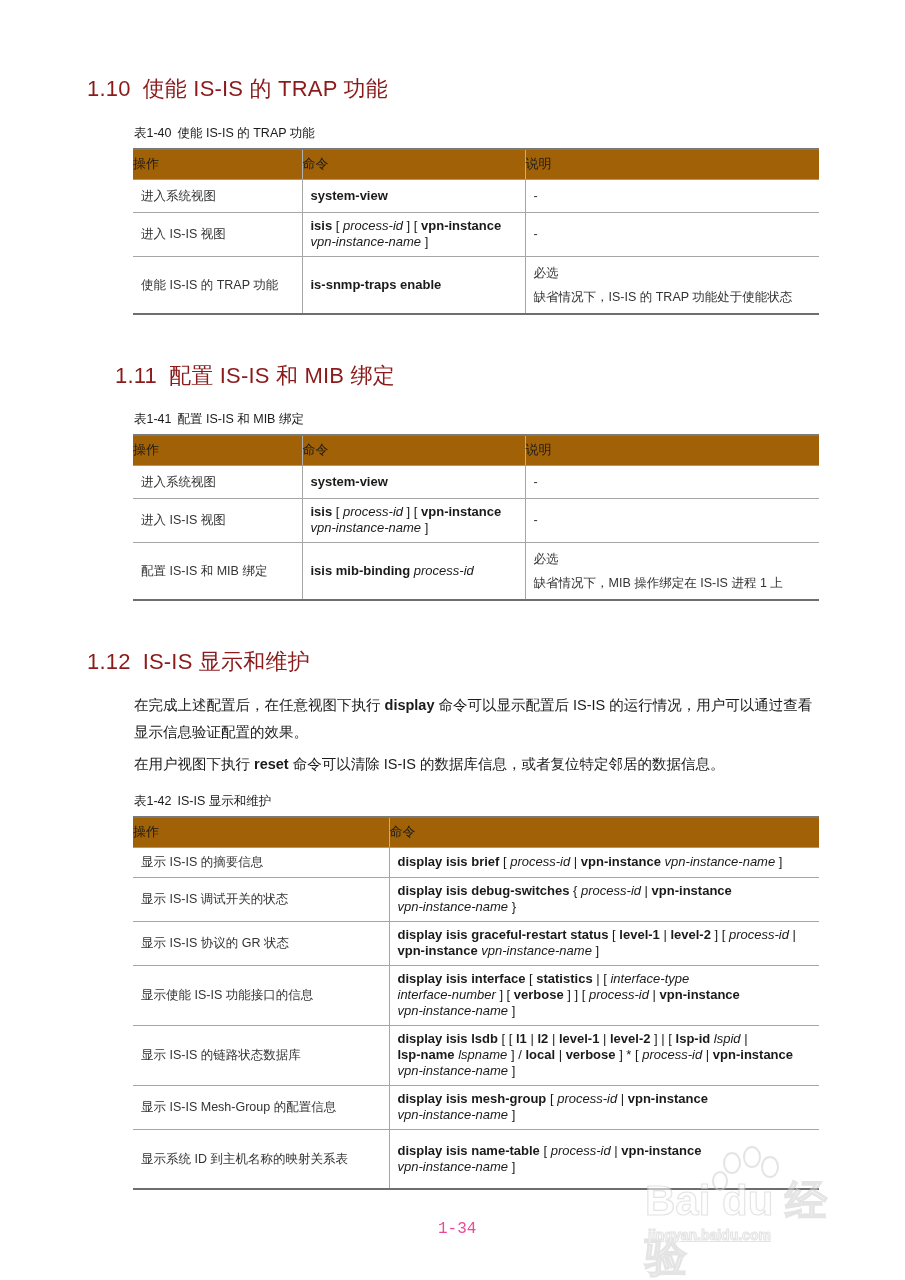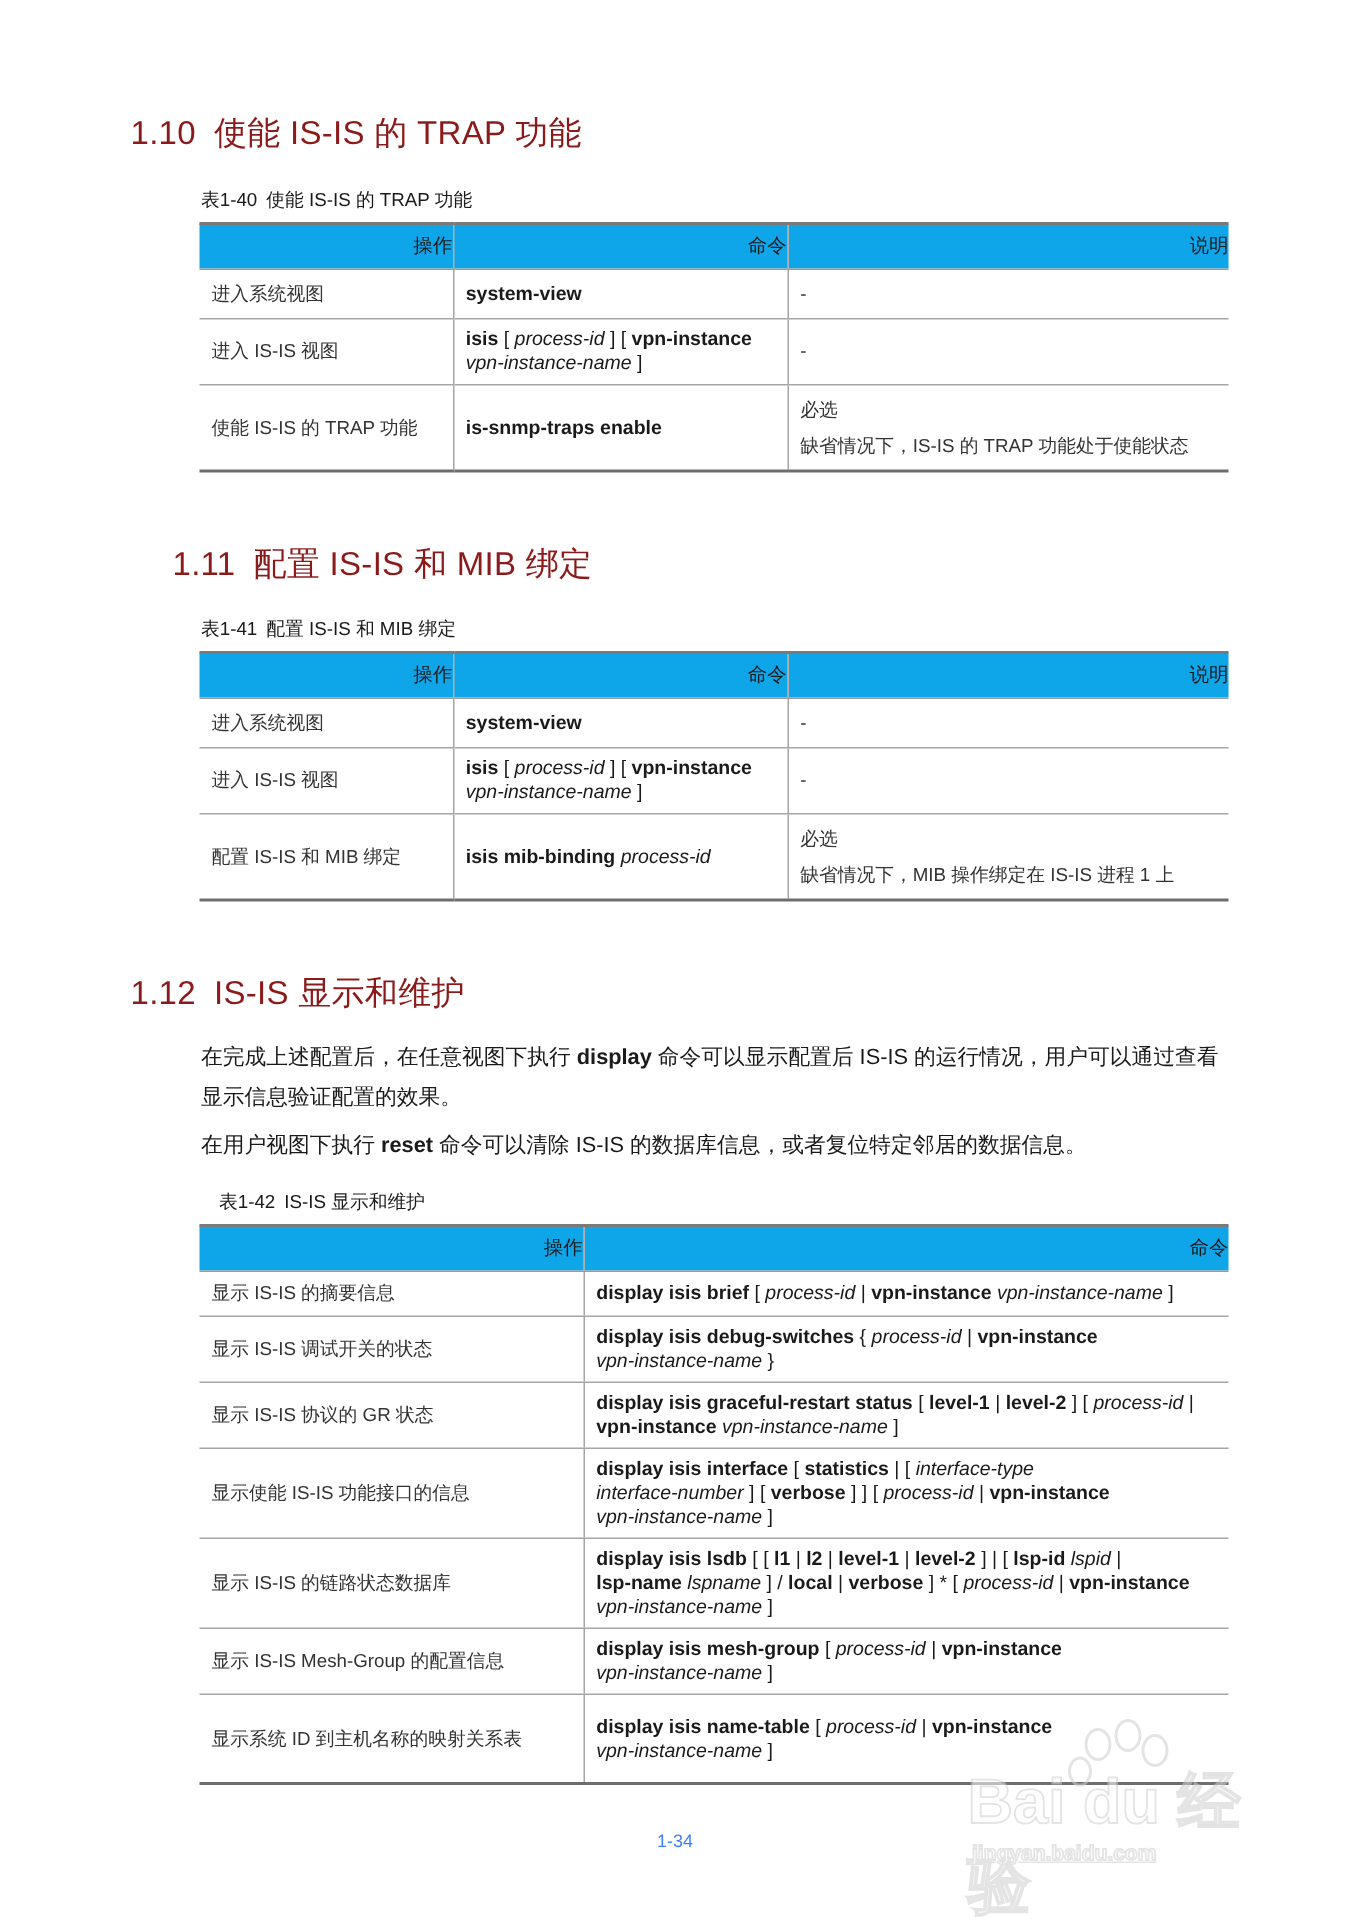--- a/index.html
+++ b/index.html
@@ -6,33 +6,33 @@
   html, body { width: 905px; height: 1280px; background: #ffffff; }
   body { position: relative; font-family: "Liberation Sans", "DejaVu Sans", sans-serif; color: #1a1a1a; overflow: hidden; }
 
   .h1 { position: absolute; left: 87px; font-size: 22px; color: #8b1a1a; font-weight: normal; letter-spacing: 0.2px; }
   .h1 .num { margin-right: 12px; }
 
   .caption { position: absolute; left: 134px; font-size: 12.5px; color: #1a1a1a; }
   .caption .cnum { margin-right: 6px; }
 
   table.doc { position: absolute; left: 133px; width: 686px; border-collapse: collapse; font-size: 13px; }
-  table.doc th { background: #0ea5e9; font-weight: normal; font-size: 13px; height: 30px; text-align: right; border-top: 2px solid #7a7a7a; border-bottom: 1px solid #9a9a9a; border-left: 1px solid #b0b0b0; color: #1a1a1a; }
+  table.doc th { background: #a16207; font-weight: normal; font-size: 13px; height: 30px; text-align: left; border-top: 2px solid #7a7a7a; border-bottom: 1px solid #9a9a9a; border-left: 1px solid #b0b0b0; color: #1a1a1a; }
   table.doc th:first-child { border-left: none; }
   table.doc td { border-bottom: 1px solid #a6a6a6; border-left: 1px solid #a6a6a6; padding: 4px 8px; vertical-align: middle; line-height: 16px; }
   table.doc td:first-child { border-left: none; color: #333; font-size: 12.5px; margin-left: 13px; }
   table.doc tr:last-child td { border-bottom: 2px solid #6e6e6e; }
   .cmd b { font-weight: bold; }
   .cmd i { font-style: italic; }
   .desc-line { display: block; color: #333; font-size: 12.5px; line-height: 24px; }
 
   .para { position: absolute; left: 134px; width: 686px; font-size: 14.5px; line-height: 27px; color: #1a1a1a; }
   .para b { font-weight: bold; }
 
-  .footer { position: absolute; left: 438px; top: 1220px; font-size: 12px; color: #3b82f6; }
+  .footer { position: absolute; left: 438px; top: 1220px; font-size: 16px; color: #ec4899; font-family: Liberation Mono, monospace; }
 
   .watermark { position: absolute; left: 640px; top: 1145px; width: 220px; height: 120px; opacity: 0.55; }
   .wm-text { position: absolute; font-family: "Liberation Sans", sans-serif; color: #ffffff; -webkit-text-stroke: 1.2px #cfcfcf; font-weight: bold; }
 </style>
 </head>
 <body>
 
 <h1 class="h1" style="top:74px;">
   <span class="num">1.10</span><span>使能 IS-IS 的 TRAP 功能</span>
 </h1>
@@ -121,21 +121,21 @@
         </td>
       </tr>
     </tbody>
 </table>
 
 <h1 class="h1" style="top:647px;">
   <span class="num">1.12</span><span>IS-IS 显示和维护</span>
 </h1>
 <p class="para" style="top:692px;"><span>在完成上述配置后，在任意视图下执行 </span><b>display</b><span> 命令可以显示配置后 IS-IS 的运行情况，用户可以通过查看显示信息验证配置的效果。</span></p>
 <p class="para" style="top:751px;"><span>在用户视图下执行 </span><b>reset</b><span> 命令可以清除 IS-IS 的数据库信息，或者复位特定邻居的数据信息。</span></p>
-<div class="caption" style="top:793px;margin-left:12px;">
+<div class="caption" style="top:793px;">
   <span class="cnum">表1-42</span><span>IS-IS 显示和维护</span>
 </div>
 <table class="doc" style="top:816px;">
   <colgroup>
       <col style="width:256px">
       <col style="width:430px">
     </colgroup>
   <thead>
       <tr>
     <th>操作</th>

